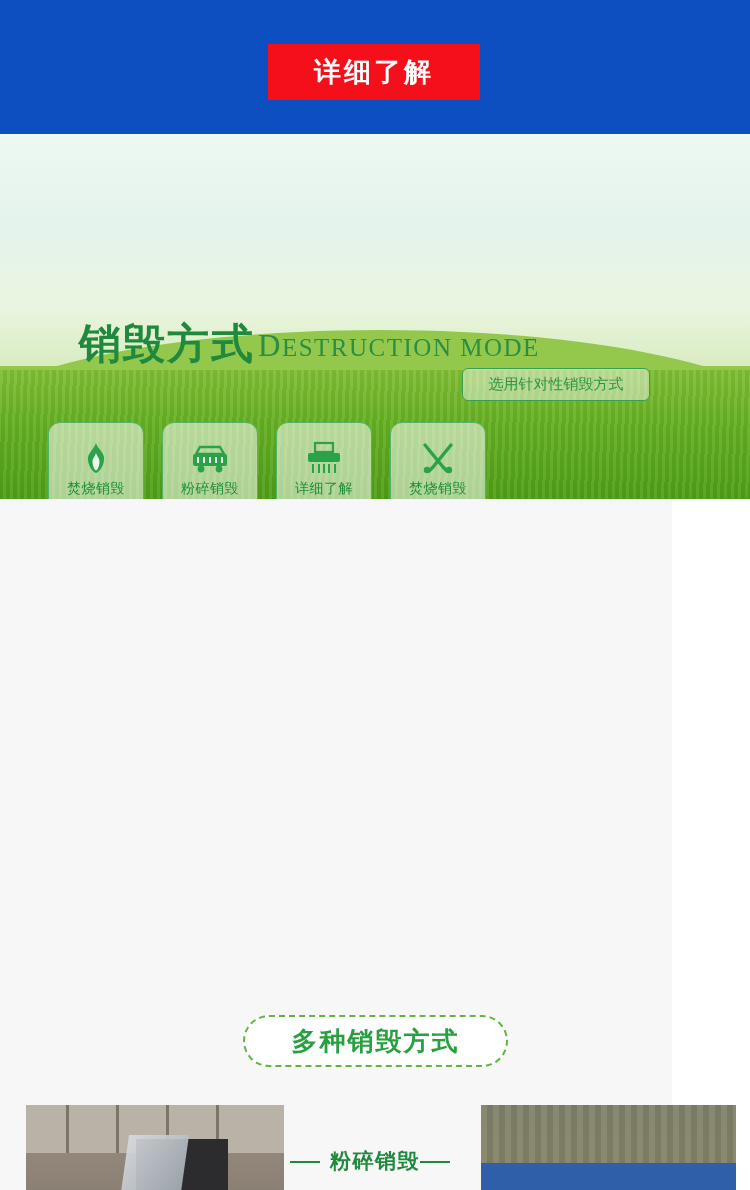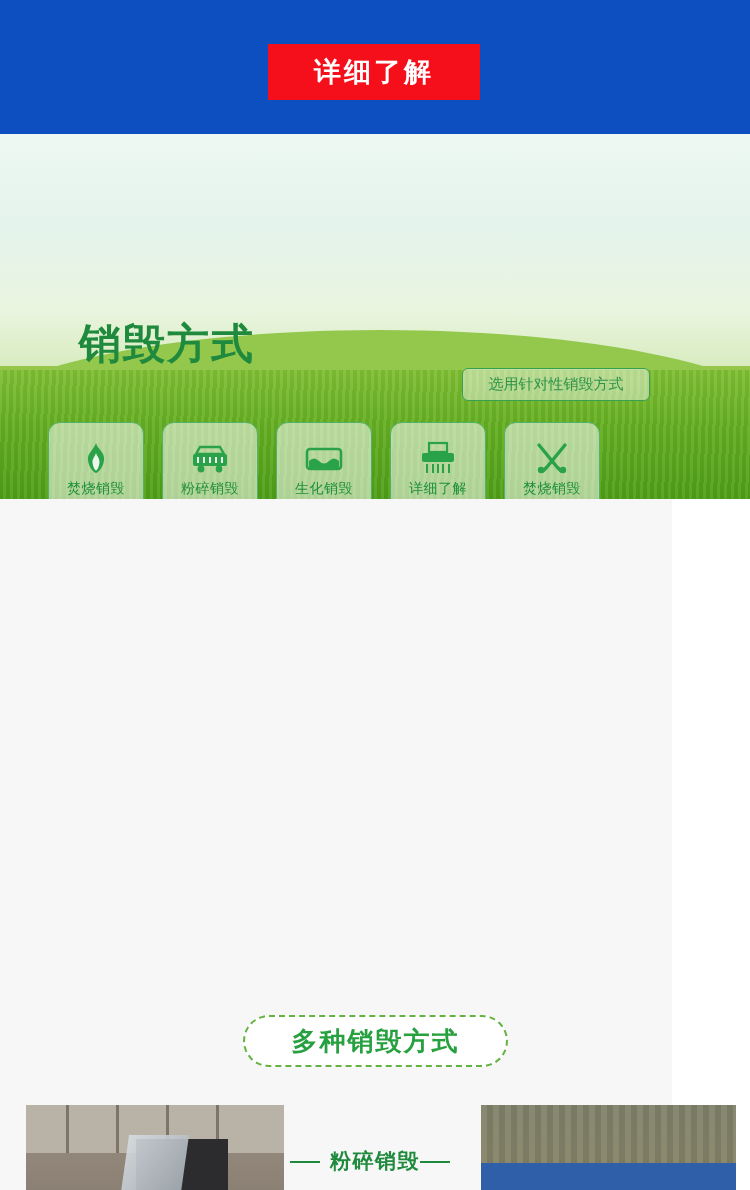--- a/index.html
+++ b/index.html
@@ -222,20 +222,23 @@
 <div class="top-bar">
   <div class="cta-button">详细了解</div>
 </div>
 
 <div class="banner">
   <div class="banner-sky"></div>
   <div class="banner-hill"></div>
   <div class="banner-field"></div>
 
   <div class="banner-title">销毁方式</div>
+  <div class="banner-sub">
+    <span class="cap">D</span><span>ESTRUCTION MODE</span>
+  </div>
   <div class="banner-pill">选用针对性销毁方式</div>
 
   <div class="icon-row">
 
     <div class="icon-card">
       <span class="glyph">
         <svg width="32" height="34" viewBox="0 0 32 34">
           <path d="M16 2 C18 9, 25 11, 24 19 C23.4 26, 19 31, 16 32 C13 31, 8.6 26, 8 19 C7.2 12, 13 10, 16 2 Z" fill="#2aa24a"></path>
           <path d="M16 12 C17.4 16, 20 17.6, 19.4 22 C19 26, 17.4 29, 16 29.6 C14.6 29, 13 26, 12.6 22 C12 17.8, 14.6 16.4, 16 12 Z" fill="#eaf7ec"></path>
         </svg>
@@ -254,29 +257,20 @@
           <line x1="28" y1="15" x2="28" y2="21" stroke="#eaf7ec" stroke-width="2"></line>
           <line x1="34" y1="15" x2="34" y2="21" stroke="#eaf7ec" stroke-width="2"></line>
           <circle cx="13" cy="27" r="3.4" fill="#2aa24a"></circle>
           <circle cx="31" cy="27" r="3.4" fill="#2aa24a"></circle>
         </svg>
       </span>
       <span class="caption">粉碎销毁</span>
     </div>
 
 
-    <div class="icon-card">
-      <span class="glyph">
-        <svg width="42" height="30" viewBox="0 0 42 30">
-          <rect x="4" y="6" width="34" height="20" rx="3" fill="none" stroke="#2aa24a" stroke-width="2.6"></rect>
-          <path d="M6 18 q5 -5 10 0 t10 0 t10 0 v6 q0 2 -2 2 H8 q-2 0 -2 -2 Z" fill="#2aa24a"></path>
-        </svg>
-      </span>
-      <span class="caption">生化销毁</span>
-    </div>
 
     <div class="icon-card">
       <span class="glyph">
         <svg width="42" height="34" viewBox="0 0 42 34">
           <rect x="12" y="2" width="18" height="9" fill="none" stroke="#2aa24a" stroke-width="2.2"></rect>
           <rect x="5" y="12" width="32" height="9" rx="2" fill="#2aa24a"></rect>
           <line x1="10" y1="23" x2="10" y2="32" stroke="#2aa24a" stroke-width="2"></line>
           <line x1="16" y1="23" x2="16" y2="32" stroke="#2aa24a" stroke-width="2"></line>
           <line x1="21" y1="23" x2="21" y2="32" stroke="#2aa24a" stroke-width="2"></line>
           <line x1="26" y1="23" x2="26" y2="32" stroke="#2aa24a" stroke-width="2"></line>

